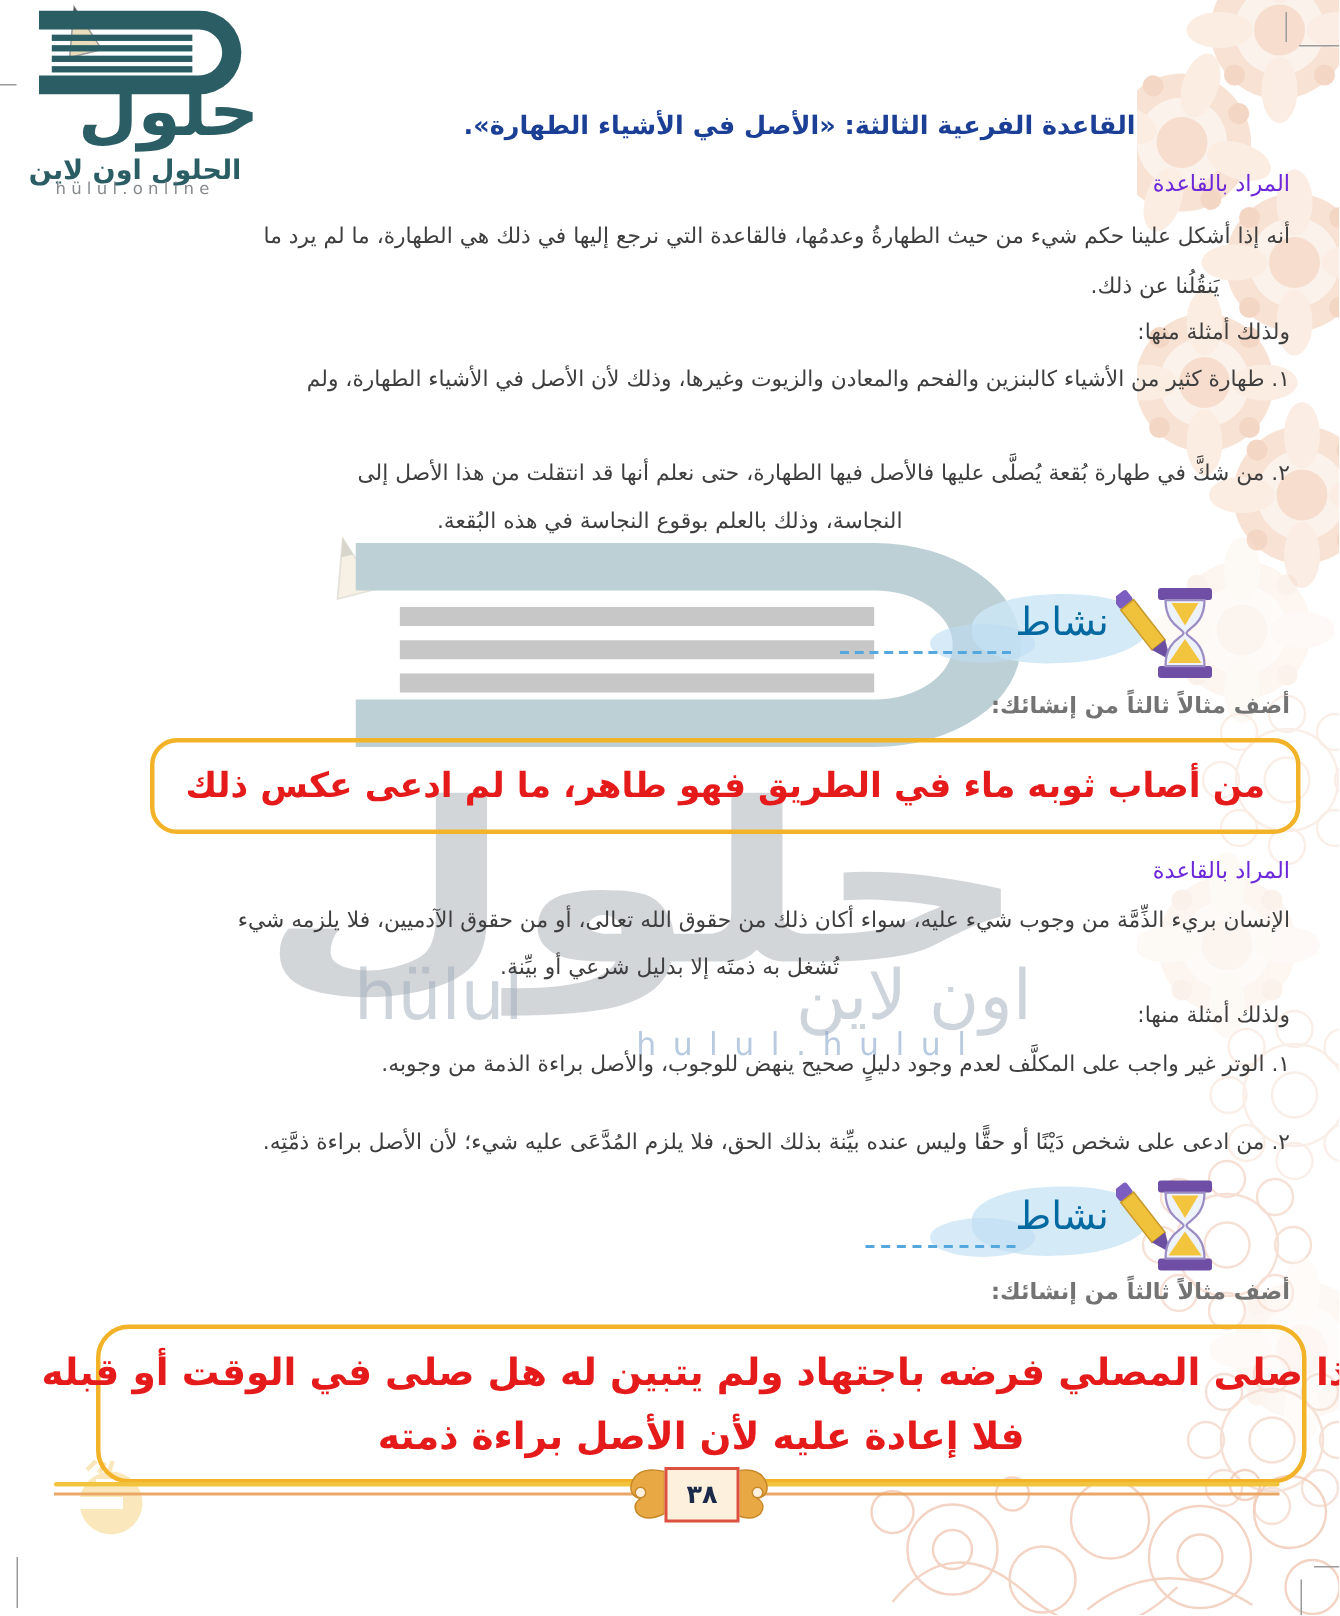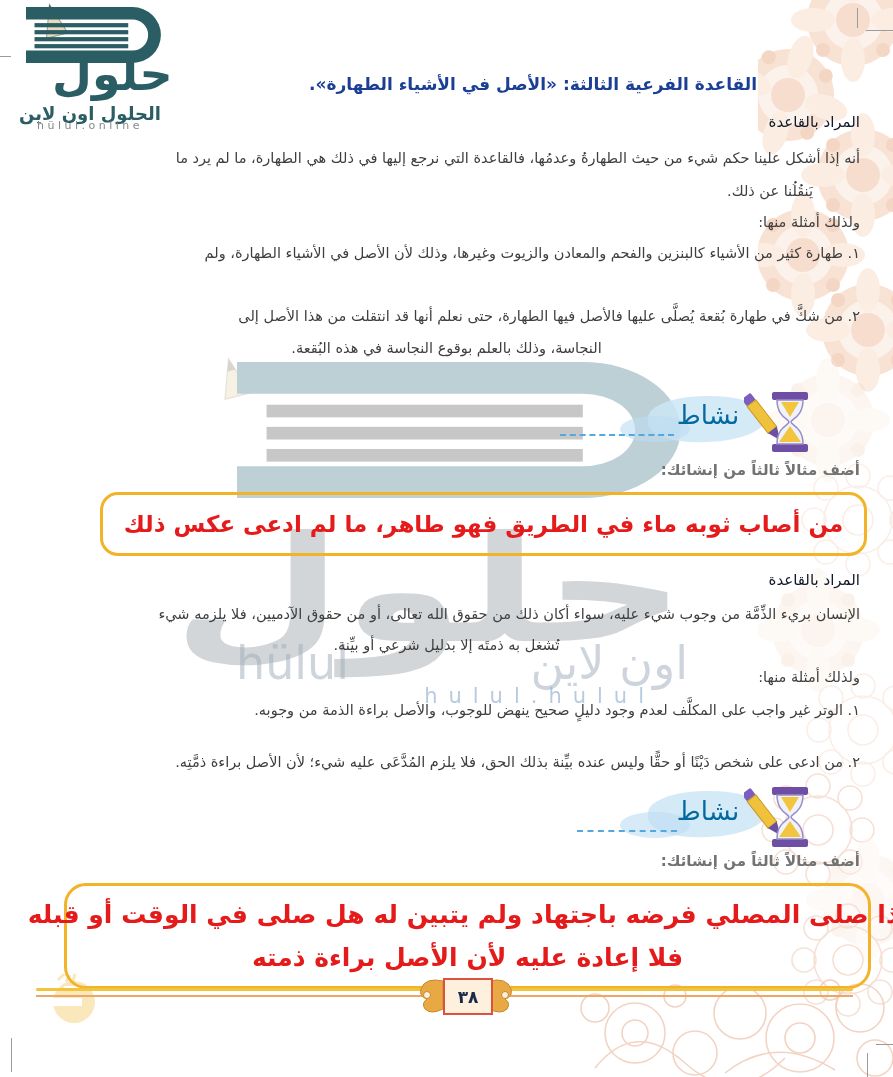--- a/index.html
+++ b/index.html
@@ -24,21 +24,21 @@
             color:#a9aeb4;opacity:.5;transform:scaleX(1.32);transform-origin:100% 50%;white-space:nowrap;}
   .wm-tagline{position:absolute;top:636px;right:205px;width:452px;display:flex;justify-content:space-between;
               font-size:46px;color:#9fabba;opacity:.5;white-space:nowrap;}
   .wm-domain{position:absolute;top:684px;right:238px;font-size:21px;letter-spacing:11px;
              color:#7fa0c6;opacity:.55;direction:ltr;white-space:nowrap;}
   
   .tline{position:absolute;right:33px;left:33px;text-align:right;font-size:14.5px;
          line-height:1.75;white-space:nowrap;color:#3e3e3e;}
   .tline.center{text-align:center;}
   .title{position:absolute;top:74px;right:136px;font-size:17px;font-weight:bold;color:#1c3f96;white-space:nowrap;}
-  .heading{position:absolute;right:33px;font-size:15px;color:#0f172a;white-space:nowrap;}
+  .heading{position:absolute;right:33px;font-size:15px;color:#6d28d9;white-space:nowrap;}
   
   .smear{position:absolute;width:118px;height:46px;background:#cde6f6;border-radius:46% 54% 52% 48%;
          opacity:.85;transform:rotate(-2deg);}
   .smear2{position:absolute;width:70px;height:26px;background:#bcdcf2;border-radius:50%;opacity:.6;}
   .badge-word{position:absolute;width:84px;text-align:center;font-size:26px;font-weight:normal;color:#0369a1;}
   .badge-line{position:absolute;height:0;border-top:2px dashed #54a8dd;}
   .act-icon{position:absolute;}
   .prompt{position:absolute;right:33px;font-size:15px;font-weight:bold;color:#737373;white-space:nowrap;}
   
   .answer-box{position:absolute;border:3px solid #f2b329;border-radius:18px;background:transparent;

